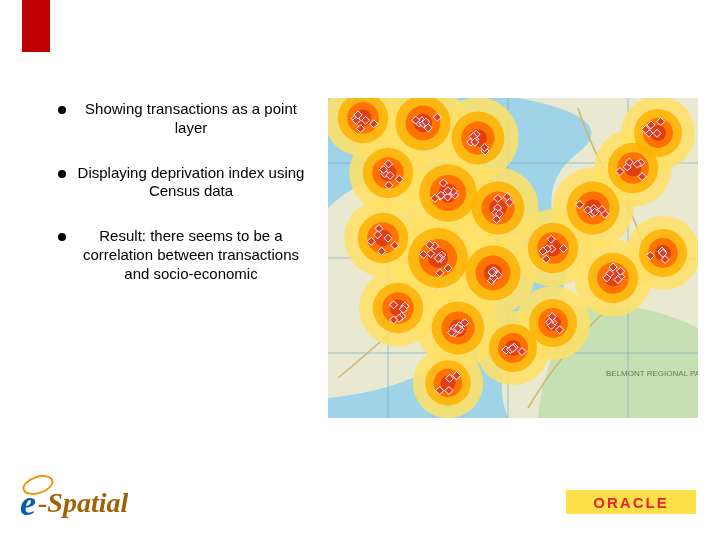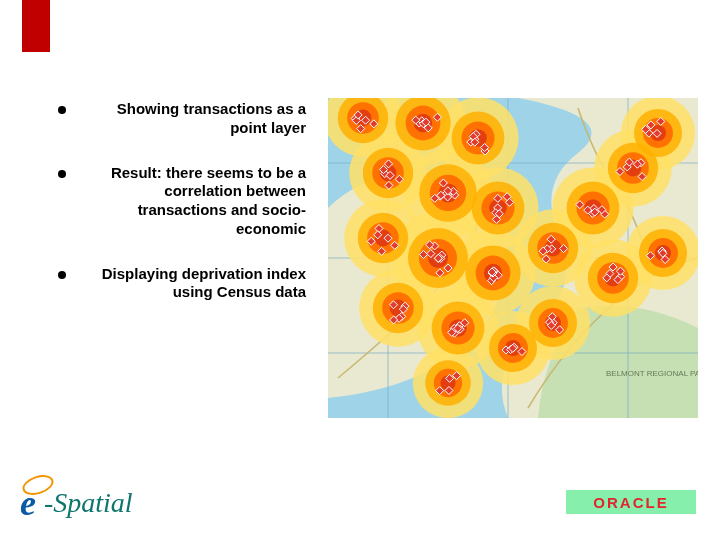--- a/index.html
+++ b/index.html
@@ -7,54 +7,54 @@
 
   .slide { position: relative; width: 720px; height: 540px; background: #fff; }
 
   .accent-bar { position: absolute; left: 22px; top: 0; width: 28px; height: 52px; background: #c00000; }
 
   .title { position: absolute; left: 58px; top: 24px; font-size: 27px; font-weight: bold; color: #000; letter-spacing: 0.2px; }
 
   .content { position: absolute; left: 58px; top: 100px; width: 260px; }
   .bullet { display: flex; align-items: flex-start; margin-bottom: 26px; }
   .bullet .dot { width: 8px; height: 8px; border-radius: 50%; background: #000; margin-top: 6px; margin-right: 10px; flex: 0 0 auto; }
-  .bullet .text { font-size: 15px; line-height: 1.25; text-align: right; width: 230px; font-weight: bold; }
+  .bullet .text { font-size: 15px; line-height: 1.25; text-align: center; width: 230px; }
 
   .map-wrap { position: absolute; left: 328px; top: 98px; width: 370px; height: 320px; overflow: hidden; }
   .map-svg { width: 100%; height: 100%; display: block; }
 
   .footer { position: absolute; left: 0; bottom: 14px; width: 100%; height: 50px; }
   .logo-espatial { position: absolute; left: 20px; bottom: 2px; display: flex; align-items: center; }
   .logo-espatial .e { font-size: 36px; font-weight: bold; font-style: italic; color: #0a5aa6; font-family: Georgia, 'Times New Roman', serif; position: relative; }
   .logo-espatial .e::after { content: ""; position: absolute; left: 2px; top: -6px; width: 28px; height: 14px; border: 2px solid #f29400; border-radius: 50%; transform: rotate(-18deg); }
-  .logo-espatial .rest { font-size: 28px; font-weight: normal; font-style: italic; color: #0f766e; font-family: Georgia, 'Times New Roman', serif; margin-left: 8px; }
-
-  .logo-oracle-wrap { position: absolute; right: 24px; bottom: 12px; width: 130px; height: 24px; background: #86efac; display: flex; align-items: center; justify-content: center; }
+  .logo-espatial .rest { font-size: 28px; font-weight: bold; font-style: italic; color: #a16207; font-family: Georgia, 'Times New Roman', serif; margin-left: 2px; }
+
+  .logo-oracle-wrap { position: absolute; right: 24px; bottom: 12px; width: 130px; height: 24px; background: #fde047; display: flex; align-items: center; justify-content: center; }
   .logo-oracle { color: #e1262d; font-family: Arial, Helvetica, sans-serif; font-weight: bold; font-size: 15px; letter-spacing: 2px; }
 </style>
 </head>
 <body>
 
 <div class="slide">
 
   <div class="accent-bar"></div>
 
 
   <div class="content">
     <div class="bullet">
       <span class="dot"></span>
       <span class="text">Showing transactions as a point layer</span>
     </div>
     <div class="bullet">
       <span class="dot"></span>
-      <span class="text">Result: there seems to be a correlation between transactions and socio-economic</span>
+      <span class="text">Displaying deprivation index using Census data</span>
     </div>
     <div class="bullet">
       <span class="dot"></span>
-      <span class="text">Displaying deprivation index using Census data</span>
+      <span class="text">Result: there seems to be a correlation between transactions and socio-economic</span>
     </div>
   </div>
 
   <div class="map-wrap">
     <svg class="map-svg" viewBox="0 0 370 320">
 
       <rect x="0" y="0" width="370" height="320" fill="#9fd4e8"></rect>
 
       <path d="M0,110 Q40,70 90,85 Q150,100 170,150 Q185,195 150,235 Q100,290 0,300 Z" fill="#e9e8d0"></path>
       <path d="M190,0 L370,0 L370,320 L180,320 Q160,270 205,230 Q255,190 230,135 Q210,85 250,55 Q295,20 190,0 Z" fill="#e9e8d0"></path>

